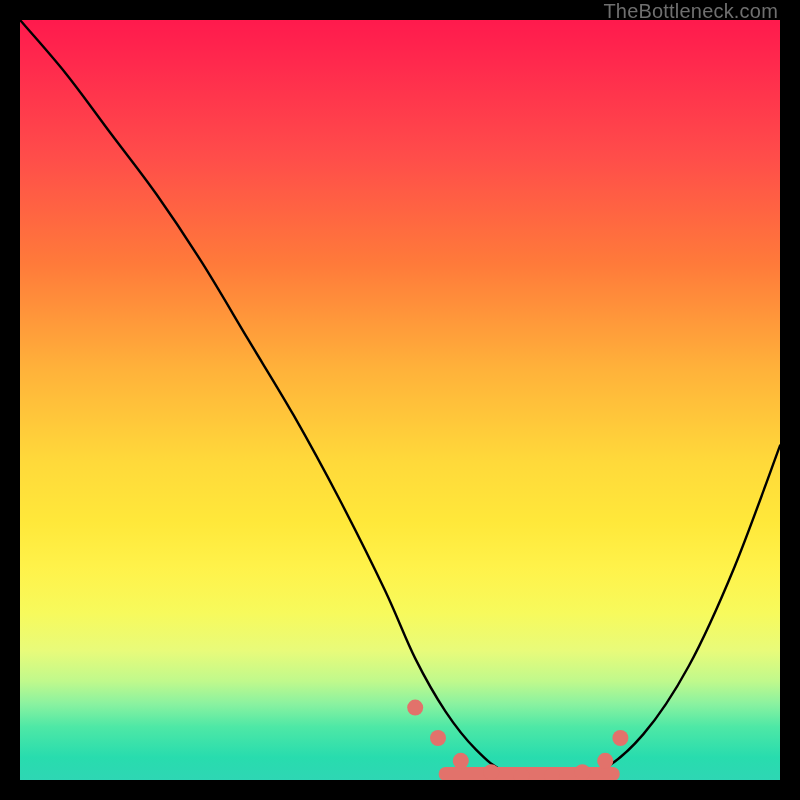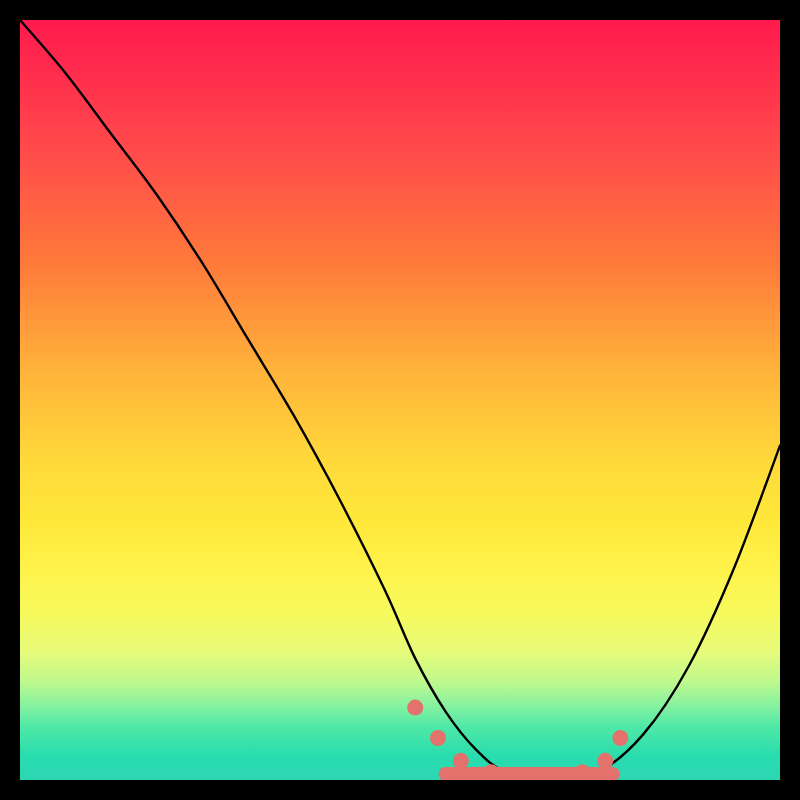--- a/index.html
+++ b/index.html
@@ -57,20 +57,21 @@
     font-size: 20px;
     letter-spacing: 0.2px;
     user-select: none;
   }
 </style>
 </head>
 <body>
 
 <div class="stage">
 
+  <div class="watermark">TheBottleneck.com</div>
 
   <div class="plot-area">
     <svg class="curve-svg" viewBox="0 0 760 760" preserveAspectRatio="none">
 
       <path id="main-curve" fill="none" stroke="#000000" stroke-width="2.4" stroke-linecap="round" d="M 0 0 C 7.6000000000000005 8.866666666666655, 30.4 34.19999999999993, 45.6 53.19999999999993 C 60.800000000000004 72.19999999999993, 76 93.73333333333333, 91.2 114 C 106.4 134.26666666666668, 121.59999999999998 153.26666666666662, 136.79999999999998 174.79999999999995 C 151.99999999999997 196.3333333333333, 167.2 219.13333333333324, 182.4 243.19999999999993 C 197.60000000000002 267.2666666666666, 212.8 293.8666666666667, 228 319.20000000000005 C 243.2 344.5333333333334, 258.4 368.6, 273.59999999999997 395.2 C 288.79999999999995 421.79999999999995, 304 449.6666666666667, 319.2 478.8 C 334.4 507.93333333333334, 352.1333333333333 543.4, 364.8 570 C 377.4666666666667 596.6, 385.06666666666666 618.1333333333333, 395.2 638.4 C 405.3333333333333 658.6666666666666, 415.4666666666667 676.4, 425.6 691.6 C 435.73333333333335 706.8000000000001, 445.8666666666667 719.4666666666667, 456 729.6 C 466.1333333333333 739.7333333333333, 473.73333333333335 747.3333333333333, 486.40000000000003 752.4 C 499.0666666666667 757.4666666666667, 516.8 760, 532 760 C 547.2 760, 562.4000000000001 760, 577.6 752.4 C 592.8 744.8, 608 732.1333333333333, 623.1999999999999 714.4 C 638.3999999999999 696.6666666666666, 653.5999999999999 673.8666666666667, 668.8 646 C 684 618.1333333333333, 699.1999999999999 583.9333333333334, 714.4 547.2 C 729.6 510.4666666666667, 752.4 445.8666666666667, 760 425.6"></path>
 
       <path id="flat-highlight" fill="none" stroke="#e2726b" stroke-width="14" stroke-linecap="round" d="M 425.6 754 L 592.8000000000001 754"></path>
 
       <g id="dot-group">
           <circle cx="395.2" cy="687.6" r="8" fill="#e2726b"></circle>

